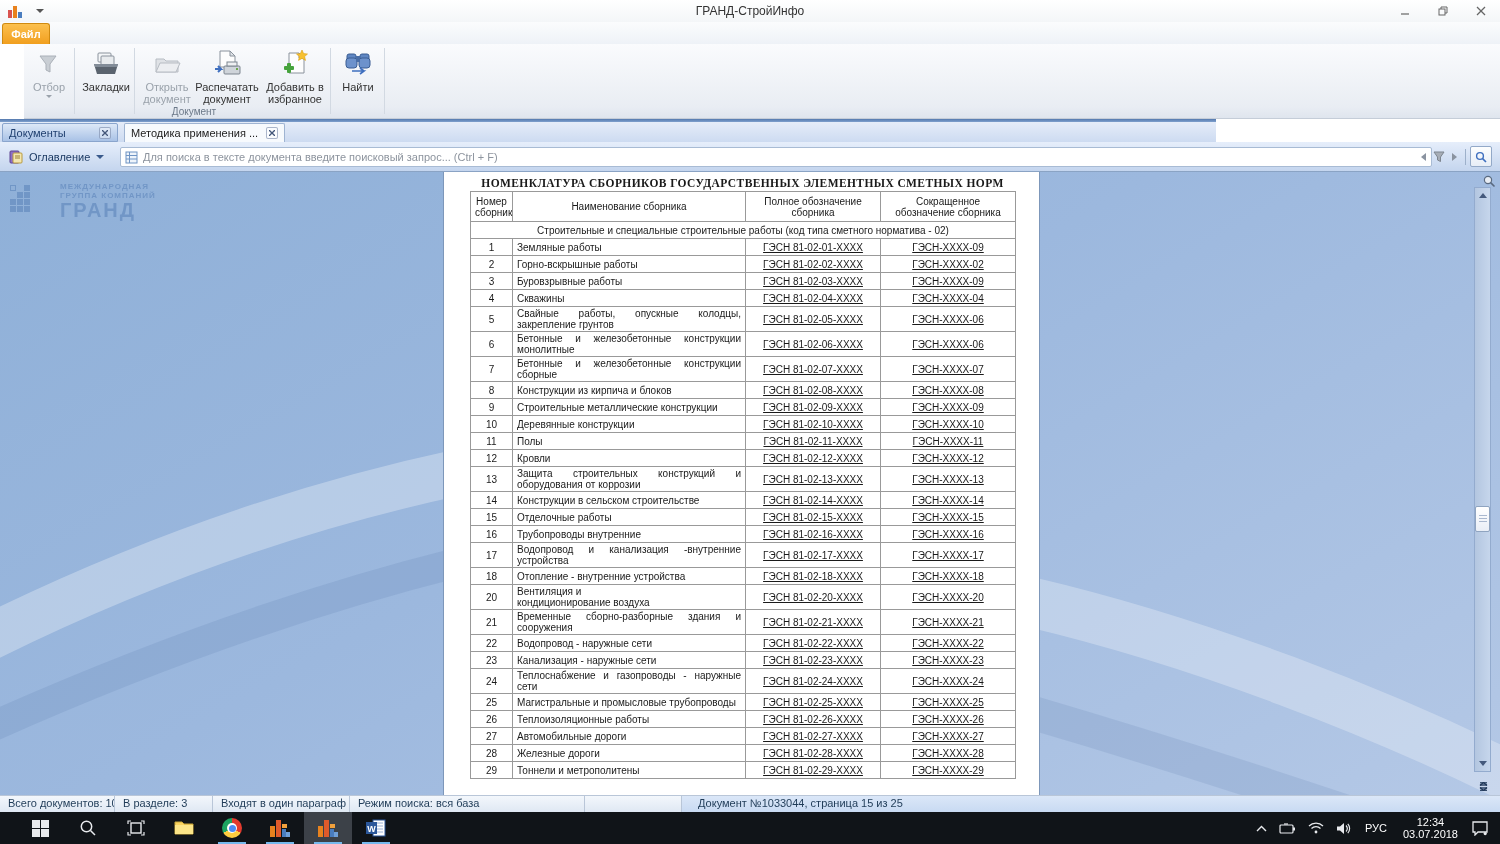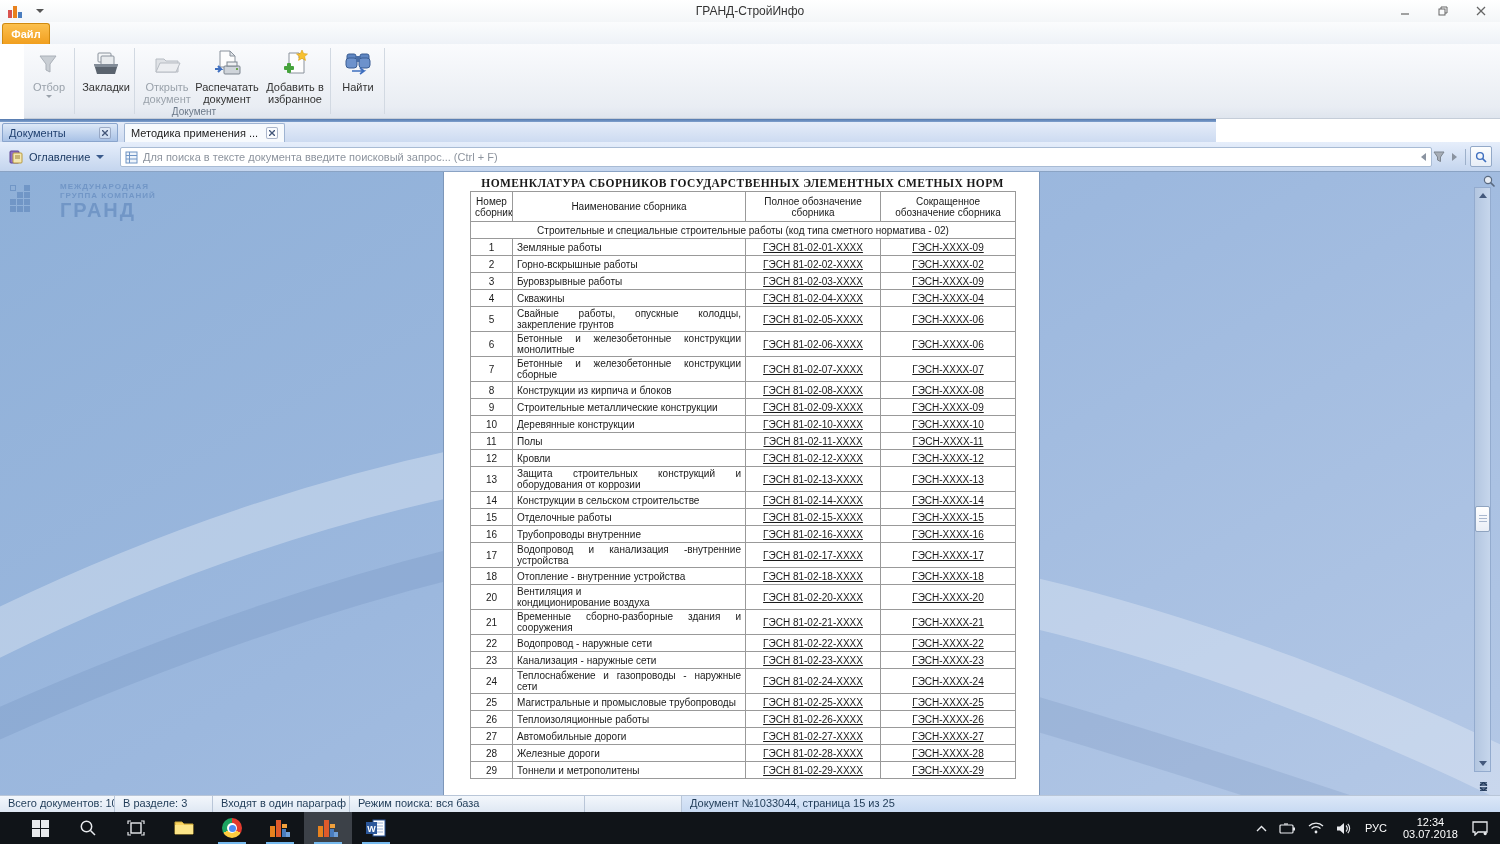--- a/index.html
+++ b/index.html
@@ -73,21 +73,21 @@
   .tri-up { width:0; height:0; border-left:4px solid transparent; border-right:4px solid transparent; border-bottom:5px solid #44597c; }
   .tri-down { width:0; height:0; border-left:4px solid transparent; border-right:4px solid transparent; border-top:5px solid #44597c; }
   #sb-thumb { position:absolute; left:0px; top:318px; width:15px; height:26px; background:linear-gradient(#ffffff,#e9eef6); border:1px solid #8fa4c0; border-radius:2px; }
   #sb-thumb::after { content:""; position:absolute; left:3px; top:8px; width:8px; height:1px; box-shadow:0 0 #a9b8cf, 0 3px #a9b8cf, 0 6px #a9b8cf; background:#a9b8cf; }
   .page-nav-btn { position:absolute; left:1477px; width:13px; height:13px; display:flex; align-items:center; justify-content:center; font-size:9px; color:#233a5c; }
   #zoom-pin { position:absolute; left:1482px; top:2px; }
 
   
   #statusbar { position:absolute; left:0; top:795px; width:1500px; height:17px; background:linear-gradient(#f3f7fc,#dfe8f3); border-top:1px solid #b9c6d8; display:flex; font-size:11px; color:#1f3b57; }
   .seg { padding:1px 8px 0 8px; border-right:1px solid #b9c6d8; white-space:nowrap; overflow:hidden; }
-  #seg-doc { flex:1; background:linear-gradient(#dbe7f8,#c8daf2); padding-left:8px; padding-top:1px; }
+  #seg-doc { flex:1; background:linear-gradient(#dbe7f8,#c8daf2); padding-left:16px; padding-top:1px; }
 
   
   #taskbar { position:absolute; left:0; top:812px; width:1500px; height:32px; background:#101418; display:flex; align-items:center; color:#fff; }
   .tb-slot { width:48px; height:32px; display:flex; align-items:center; justify-content:center; position:relative; }
   .tb-slot.running::after { content:""; position:absolute; bottom:0; left:10px; width:28px; height:2px; background:#76b9ed; }
   .tb-slot.active { background:#3c4148; }
   #tray { margin-left:auto; display:flex; align-items:center; height:32px; }
   .tray-item { height:32px; display:flex; align-items:center; justify-content:center; padding:0 6px; }
   #tray-clock { font-size:11px; line-height:12px; text-align:center; padding:0 8px; }
   #tray-lang { font-size:11px; padding:0 8px; }

